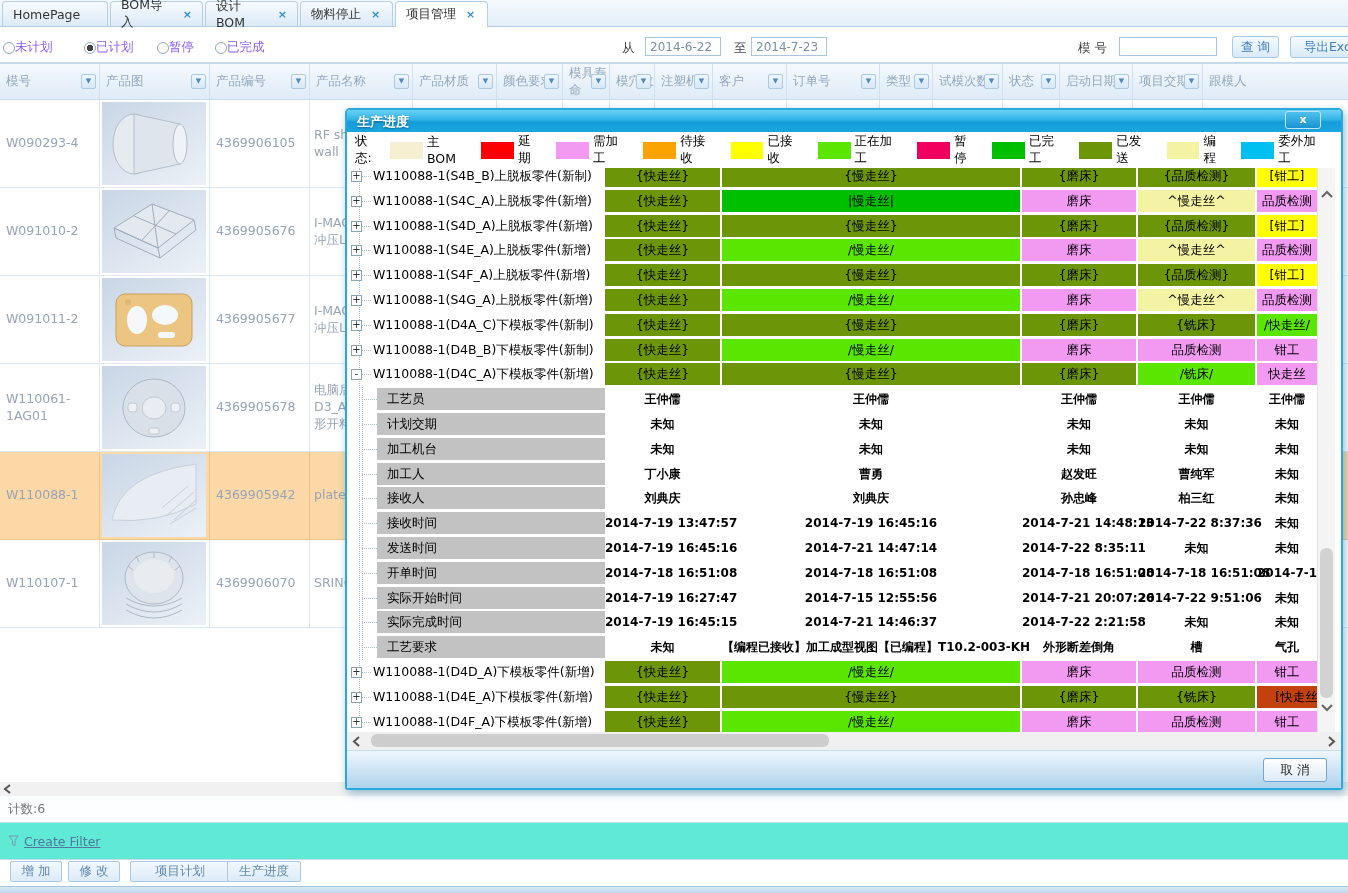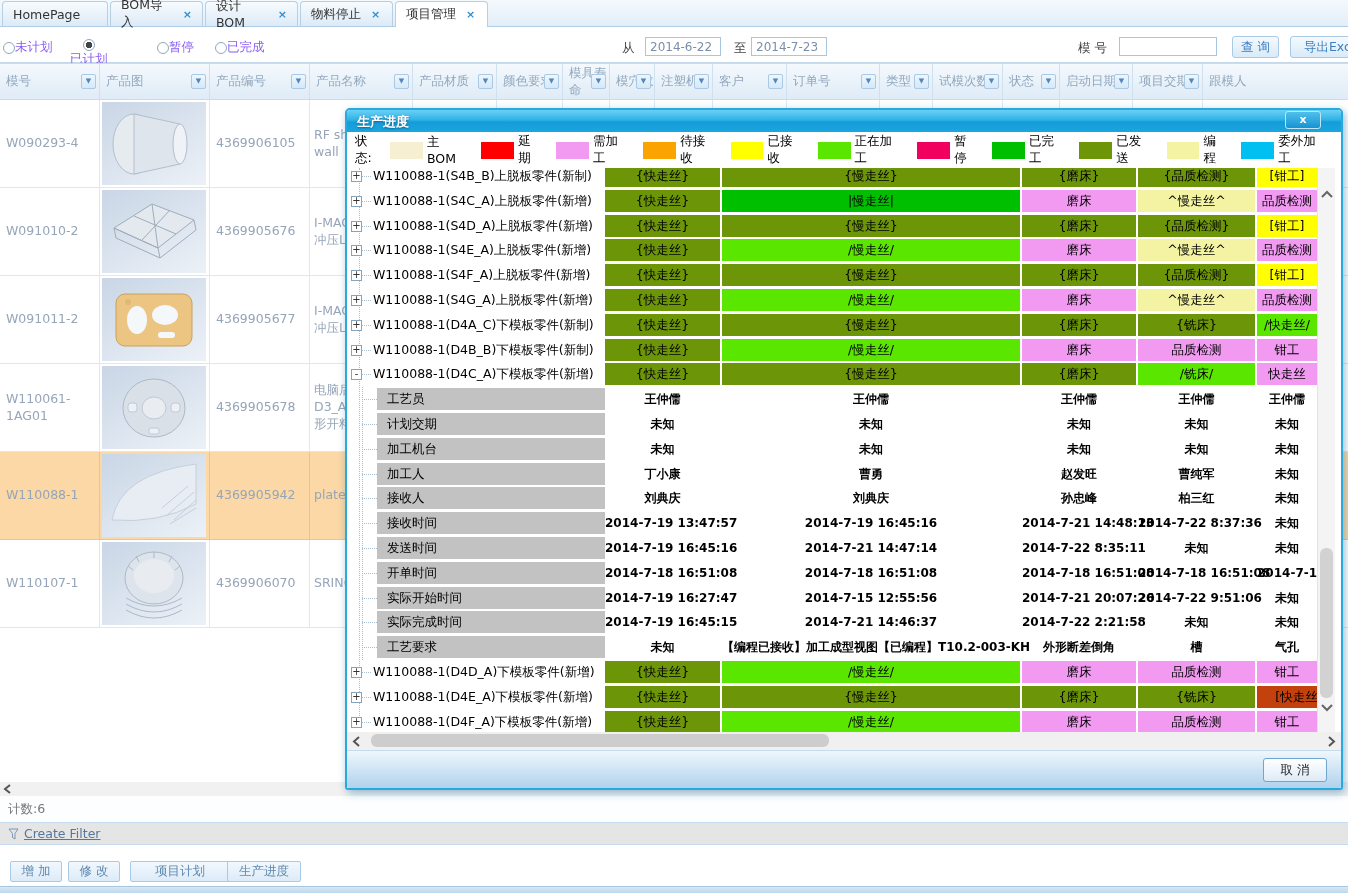--- a/index.html
+++ b/index.html
@@ -43,21 +43,21 @@
   .gcell{position:absolute;top:0;height:88px;border-right:1px solid #DCE8F3;border-bottom:1px solid #DCE8F3;
          color:#96A5B8;display:flex;align-items:center;white-space:pre-line;overflow:hidden;line-height:1.35}
   .grow.sel .gcell{background:#FBD8A5;border-right-color:#EDC38C;border-bottom-color:#EDC38C}
   .imgbox{position:absolute;left:2px;top:2px;width:104px;height:83px;
           background:linear-gradient(150deg,#C9D6E6,#ECF1F7);display:flex;align-items:center;justify-content:center}
 
   
   #mhscroll{position:absolute;left:0;top:782px;width:100%;height:14px;background:#F1F1F1}
   #countband{position:absolute;left:0;top:796px;width:100%;height:25px;background:#FDFEFF}
   #countband span{position:absolute;left:8px;top:5px;color:#777}
-  #filterband{position:absolute;left:0;top:822px;width:100%;height:23px;background:#e5e5e5;
+  #filterband{position:absolute;left:0;top:822px;width:100%;height:38px;background:#5eead4;
               border-top:1px solid #C7DBEE;border-bottom:1px solid #C7DBEE;display:flex;align-items:center;padding-left:8px}
   #filterband a{color:#55779C;text-decoration:underline;margin-left:5px}
   #actionrow{position:absolute;left:0;top:0;width:100%;height:0}
   .abtn{position:absolute;top:861px;height:21px;background:linear-gradient(#F2F8FD,#DCEBF8);
         border:1px solid #A9C9E4;border-radius:2px;color:#5F89B0;font-size:12.5px;font-family:inherit}
   #bottomstrip{position:absolute;left:0;top:886px;width:100%;height:7px;
                background:linear-gradient(#D9E8F5,#BED7EB);border-top:1px solid #A5C6E0}
 
   
   #modal{position:absolute;left:345px;top:108px;width:998px;height:682px;z-index:10;
@@ -132,21 +132,21 @@
     <span class="flabel" style="left:734px">至</span>
     <input class="tbox" style="left: 751px; width: 76px;" value="2014-7-23">
     <span class="flabel" style="left:1078px">模 号</span>
     <input class="tbox" style="left: 1119px; width: 98px;" value="">
     <button class="btn" style="left:1232px;width:47px">查 询</button>
     <button class="btn" style="left:1290px;width:86px">导出Excel</button>
   <div class="radio" style="left: 3px;">
         <span class="rdot"></span>
         <span class="rlabel">未计划</span>
       </div>
-      <div class="radio" style="left: 70px; flex-direction: column;">
+      <div class="radio" style="left: 84px;">
         <span class="rdot sel"></span>
         <span class="rlabel">已计划</span>
       </div>
       <div class="radio" style="left: 157px;">
         <span class="rdot"></span>
         <span class="rlabel">暂停</span>
       </div>
       <div class="radio" style="left: 215px;">
         <span class="rdot"></span>
         <span class="rlabel">已完成</span>

